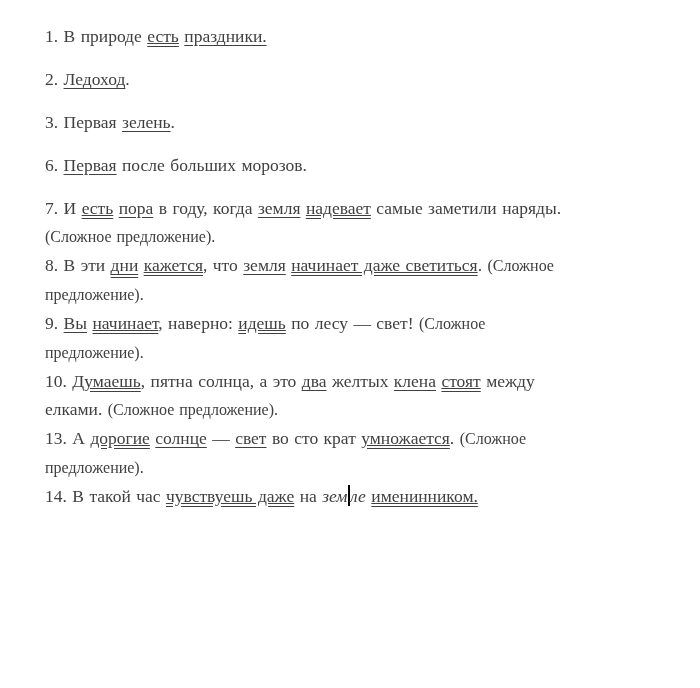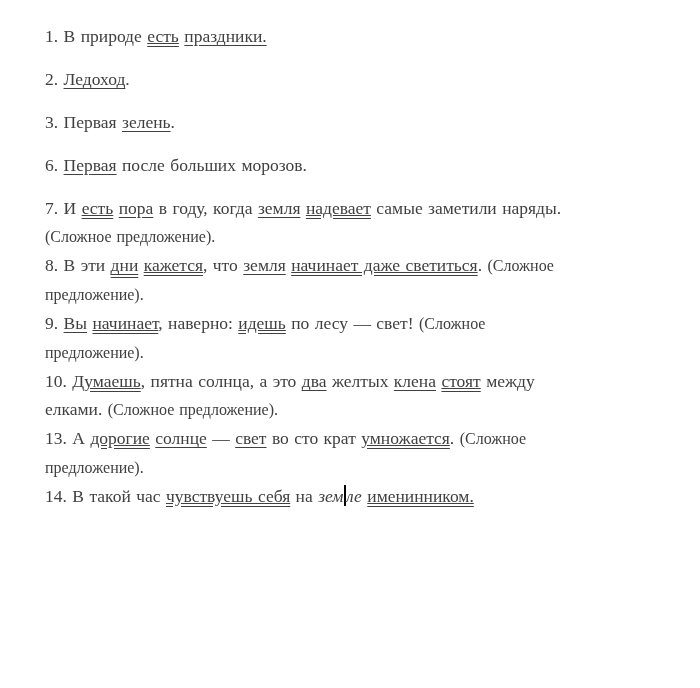--- a/index.html
+++ b/index.html
@@ -67,14 +67,14 @@
 <div class="doc">
   <p class="line spaced"><span class="plain">1. В природе </span><span class="double">есть</span><span class="plain"> </span><span class="single">праздники.</span></p>
   <p class="line spaced"><span class="plain">2. </span><span class="single">Ледоход</span><span class="plain">.</span></p>
   <p class="line spaced"><span class="plain">3. Первая </span><span class="single">зелень</span><span class="plain">.</span></p>
   <p class="line spaced"><span class="plain">6. </span><span class="single">Первая</span><span class="plain"> после больших морозов.</span></p>
   <p class="line"><span class="plain">7. И </span><span class="double">есть</span><span class="plain"> </span><span class="single">пора</span><span class="plain"> в году, когда </span><span class="single">земля</span><span class="plain"> </span><span class="double">надевает</span><span class="plain"> самые заметили наряды.</span><br><span class="note">(Сложное предложение).</span></p>
   <p class="line"><span class="plain">8. В эти </span><span class="wavy"><span class="single">дни</span></span><span class="plain"> </span><span class="double">кажется</span><span class="plain">, что </span><span class="single">земля</span><span class="plain"> </span><span class="double">начинает даже светиться</span><span class="plain">. </span><span class="note">(Сложное</span><br><span class="note">предложение).</span></p>
   <p class="line"><span class="plain">9. </span><span class="single">Вы</span><span class="plain"> </span><span class="double">начинает</span><span class="plain">, наверно: </span><span class="double">идешь</span><span class="plain"> по лесу — свет! </span><span class="note">(Сложное</span><br><span class="note">предложение).</span></p>
   <p class="line"><span class="plain">10. </span><span class="double">Думаешь</span><span class="plain">, пятна солнца, а это </span><span class="single">два</span><span class="plain"> желтых </span><span class="single">клена</span><span class="plain"> </span><span class="double">стоят</span><span class="plain"> между</span><br><span class="plain">елками. </span><span class="note">(Сложное предложение).</span></p>
   <p class="line"><span class="plain">13. А </span><span class="double">дорогие</span><span class="plain"> </span><span class="single">солнце</span><span class="plain"> — </span><span class="single">свет</span><span class="plain"> во сто крат </span><span class="double">умножается</span><span class="plain">. </span><span class="note">(Сложное</span><br><span class="note">предложение).</span></p>
-  <p class="line"><span class="plain">14. В такой час </span><span class="double">чувствуешь себя</span><span class="plain"> на </span><span class="italic">зем</span><span class="caret"></span><span class="italic">ле</span><span class="plain"> </span><span class="double">именинником.</span></p>
+  <p class="line"><span class="plain">14. В такой час </span><span class="double">чувствуешь даже</span><span class="plain"> на </span><span class="italic">зем</span><span class="caret"></span><span class="italic">ле</span><span class="plain"> </span><span class="double">именинником.</span></p>
 </div>
 
 </body></html>

